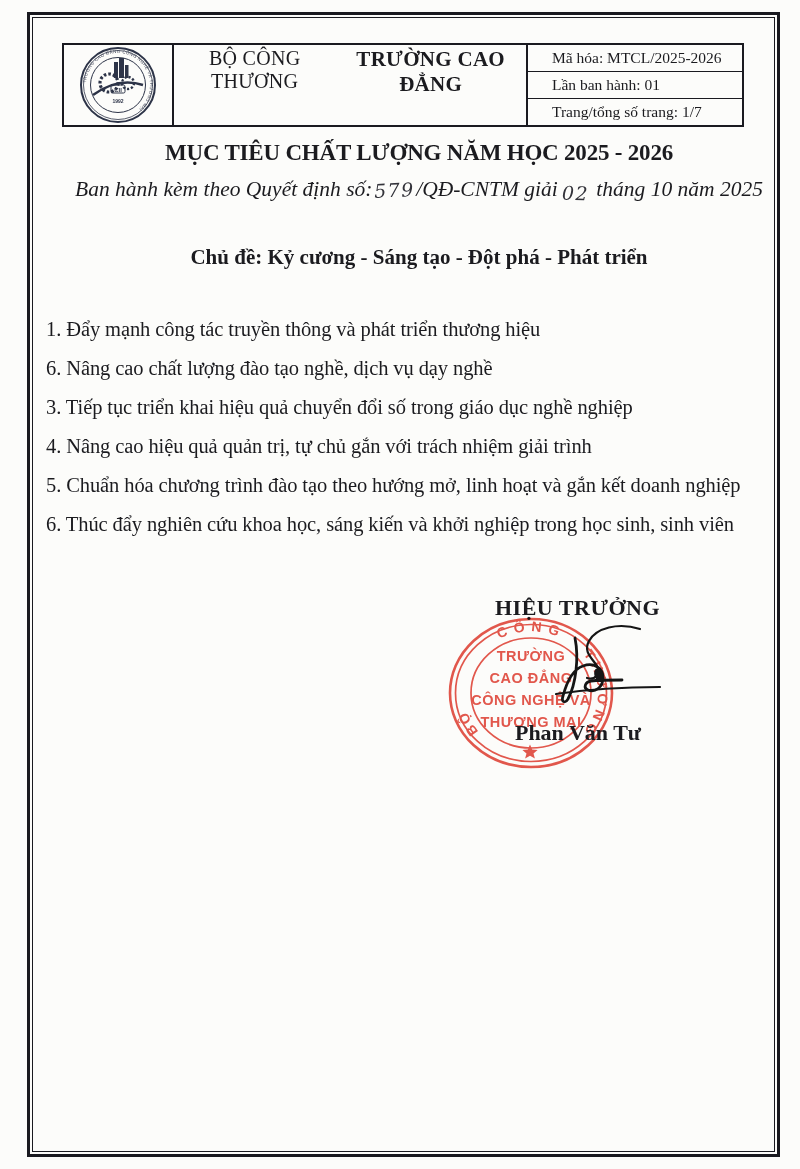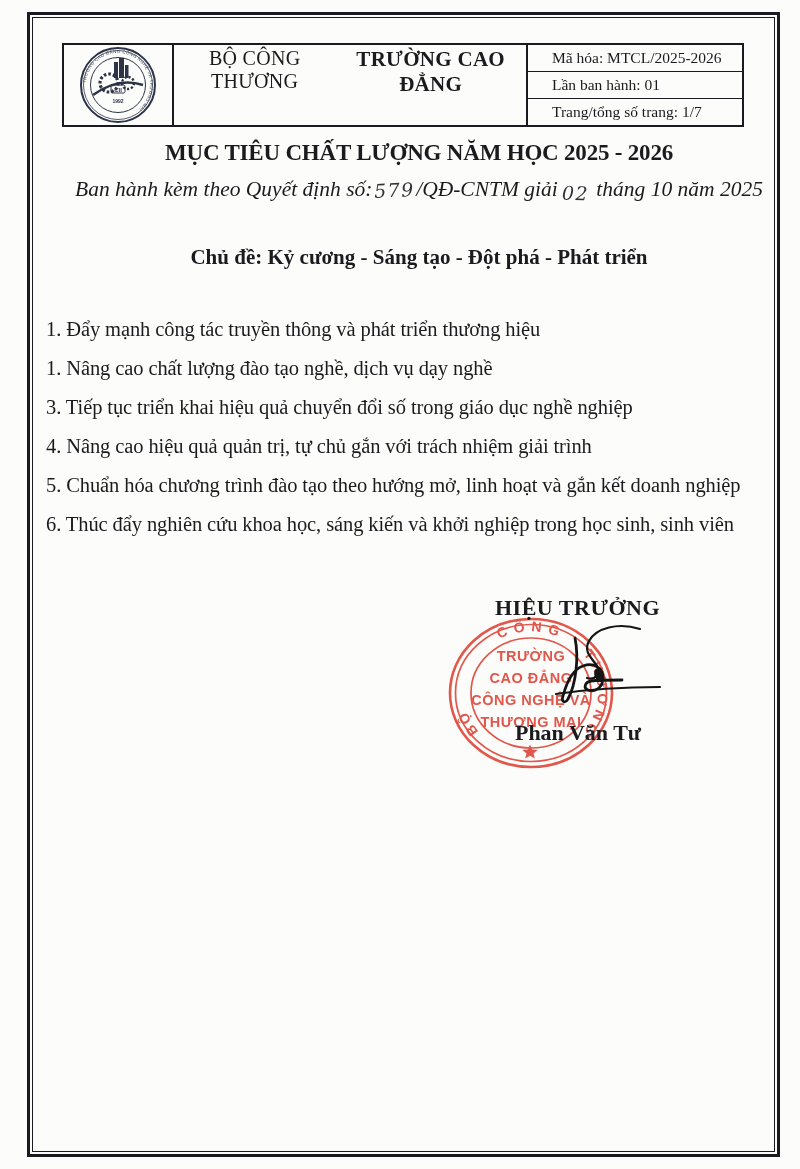--- a/index.html
+++ b/index.html
@@ -146,21 +146,21 @@
   </div>
 
   <div class="centerzone doc-title">MỤC TIÊU CHẤT LƯỢNG NĂM HỌC 2025 - 2026</div>
 
   <div class="centerzone doc-subtitle"><span>Ban hành kèm theo Quyết định số:</span><span class="hand num">579</span><span>/QĐ-CNTM giải</span><span class="hand day">02</span> <span>tháng 10 năm 2025</span></div>
 
   <div class="centerzone doc-theme">Chủ đề: Kỷ cương - Sáng tạo - Đột phá - Phát triển</div>
 
   <div class="objectives">
     <div class="objective">1. Đẩy mạnh công tác truyền thông và phát triển thương hiệu</div>
-    <div class="objective">1. Nâng cao chất lượng đào tạo nghề, dịch vụ dạy nghề</div>
+    <div class="objective">6. Nâng cao chất lượng đào tạo nghề, dịch vụ dạy nghề</div>
     <div class="objective">3. Tiếp tục triển khai hiệu quả chuyển đổi số trong giáo dục nghề nghiệp</div>
     <div class="objective">4. Nâng cao hiệu quả quản trị, tự chủ gắn với trách nhiệm giải trình</div>
     <div class="objective">5. Chuẩn hóa chương trình đào tạo theo hướng mở, linh hoạt và gắn kết doanh nghiệp</div>
     <div class="objective">6. Thúc đẩy nghiên cứu khoa học, sáng kiến và khởi nghiệp trong học sinh, sinh viên</div>
   </div>
 
   <div class="sig-role">HIỆU TRƯỞNG</div>
 
   <svg class="stamp-sig" width="250" height="200" viewBox="440 588 250 200" aria-hidden="true">
     <g opacity=".9">

